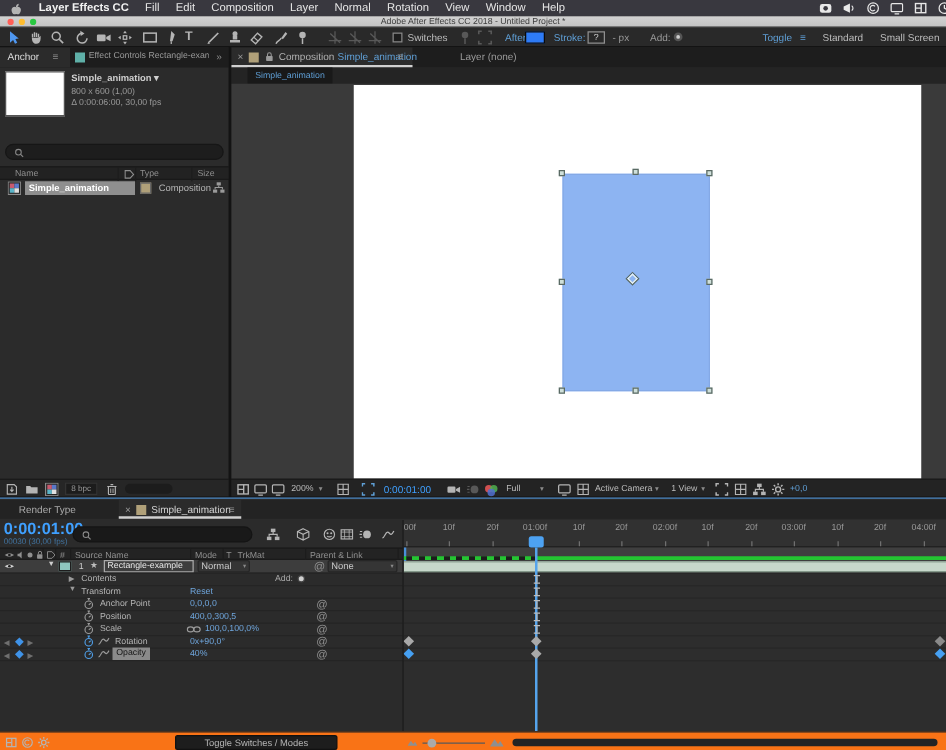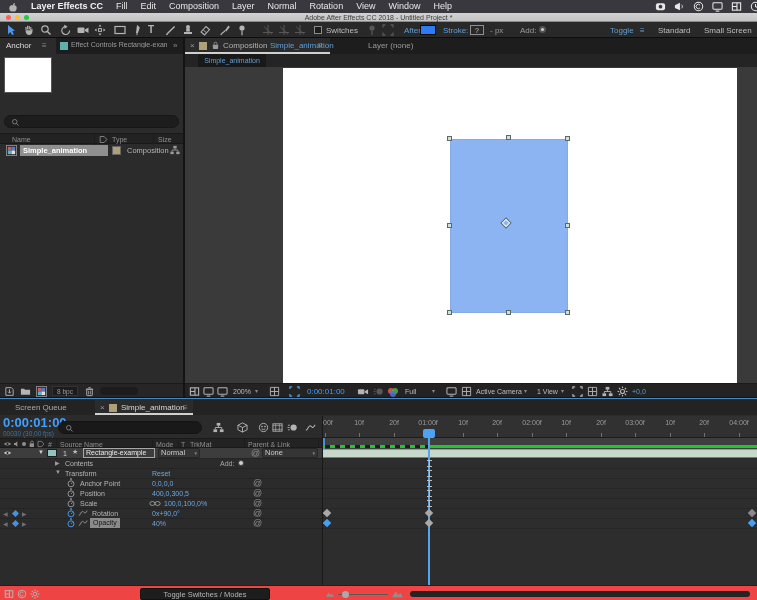--- a/index.html
+++ b/index.html
@@ -340,20 +340,28 @@
     <span class="abs t8" style="left:6px;top:3px;color:#dcdcdc">Anchor</span>
     <span class="abs t8" style="left:42px;top:3px;color:#8a8a8a">≡</span>
   </div>
   <div class="abs" style="left:57px;top:0;width:112px;height:16px">
     <span class="abs" style="left:3px;top:4px;width:8px;height:8px;background:#5fb0a8"></span>
     <span class="abs" style="left:14px;top:3px;color:#9a9a9a;font-size:7px;white-space:nowrap;overflow:hidden;width:96px">Effect Controls Rectangle-examp</span>
   </div>
   <span class="abs t8" style="left:173px;top:3px;color:#8f8f8f">»</span>
 
   <div class="abs" style="left:4px;top:19px;width:48px;height:36px;background:#ffffff;border:1px solid #555"></div>
+  <div class="abs" style="left:57px;top:20px">
+    <div style="font-size:7.5px;font-weight:bold;color:#cfcfcf;white-space:nowrap">
+      <span>Simple_animation</span>
+      <span>▾</span>
+    </div>
+    <div class="t7" style="color:#9a9a9a;margin-top:2px">800 x 600 (1,00)</div>
+    <div class="t7" style="color:#9a9a9a">Δ 0:00:06:00, 30,00 fps</div>
+  </div>
 
   <div class="abs" style="left:4px;top:77px;width:175px;height:13px;background:#1d1d1d;border-radius:7px;border:1px solid #161616">
     <svg class="ic" width="9" height="9" style="position:absolute;left:6px;top:2px;color:#8a8a8a">
         <use href="#s-magnifier"></use>
       </svg>
   </div>
 
   <div class="abs" style="left:0;top:95px;width:183px;height:11px;background:#222;border-top:1px solid #191919;border-bottom:1px solid #191919">
     <span class="abs t7" style="left:12px;top:1px;color:#8f8f8f">Name</span>
     <svg class="abs ic" style="left:99px;top:1px;color:#8f8f8f" width="9" height="9">
@@ -487,21 +495,21 @@
       </svg>
     <span class="abs t7 bluetxt" style="left:447px;top:3px">+0,0</span>
   </div>
 </div>
 
 <div class="abs" style="left:183px;top:38px;width:2px;height:359px;background:#131313"></div>
 
 <div class="abs" style="left:0;top:398px;width:757px;height:202px;background:#2b2b2b;border-top:1px solid #4a86c2">
 
   <div class="abs" style="left:0;top:1px;width:757px;height:15px;background:#232323"></div>
-  <span class="abs t8" style="left:15px;top:4px;color:#a9a9a9">Screen Queue</span>
+  <span class="abs t8" style="left:15px;top:4px;color:#a9a9a9">Render Type</span>
   <div class="abs" style="left:95px;top:1px;width:98px;height:15px;background:#2b2b2b;border-bottom:2px solid #d0d0d0">
     <span class="abs t8" style="left:5px;top:3px;color:#9a9a9a">×</span>
     <span class="abs" style="left:14px;top:4px;width:8px;height:8px;background:#b0a079"></span>
     <span class="abs t8" style="left:26px;top:3px;color:#d6d6d6">Simple_animation</span>
     <span class="abs t8" style="left:88px;top:3px;color:#8a8a8a">≡</span>
   </div>
 
   <div class="abs" style="left:3px;top:17px">
     <div style="font-size:13px;font-weight:bold;color:#3fa0ff;line-height:14px">0:00:01:00</div>
     <div style="font-size:6.5px;color:#40719c;line-height:7px">00030 (30,00 fps)</div>
@@ -722,21 +730,21 @@
 
     <span class="kf" style="left:1px;top:94px"></span>
     <span class="kf" style="left:103px;top:94px"></span>
     <span class="kf dimk" style="left:426px;top:94px"></span>
 
     <span class="kf blue" style="left:1px;top:104px"></span>
     <span class="kf" style="left:103px;top:104px"></span>
     <span class="kf blue" style="left:426px;top:104px"></span>
   </div>
 
-  <div class="abs" style="left:0;top:186px;width:757px;height:16px;background:#ef4444;border-top:1px solid #202020">
+  <div class="abs" style="left:0;top:186px;width:757px;height:16px;background:#f97316;border-top:1px solid #202020">
     <svg class="abs ic" style="left:4px;top:3px" width="10" height="10">
         <use href="#s-bento"></use>
       </svg>
     <svg class="abs ic" style="left:17px;top:3px" width="10" height="10">
         <use href="#s-cc"></use>
       </svg>
     <svg class="abs ic" style="left:30px;top:3px" width="10" height="10">
         <use href="#s-gear"></use>
       </svg>
     <span class="abs" style="left:140px;top:2px;width:130px;height:12px;background:#1d1d1d;border:1px solid #111;border-radius:2px;color:#b5b5b5;font-size:7.5px;text-align:center;line-height:11px">Toggle Switches / Modes</span>

